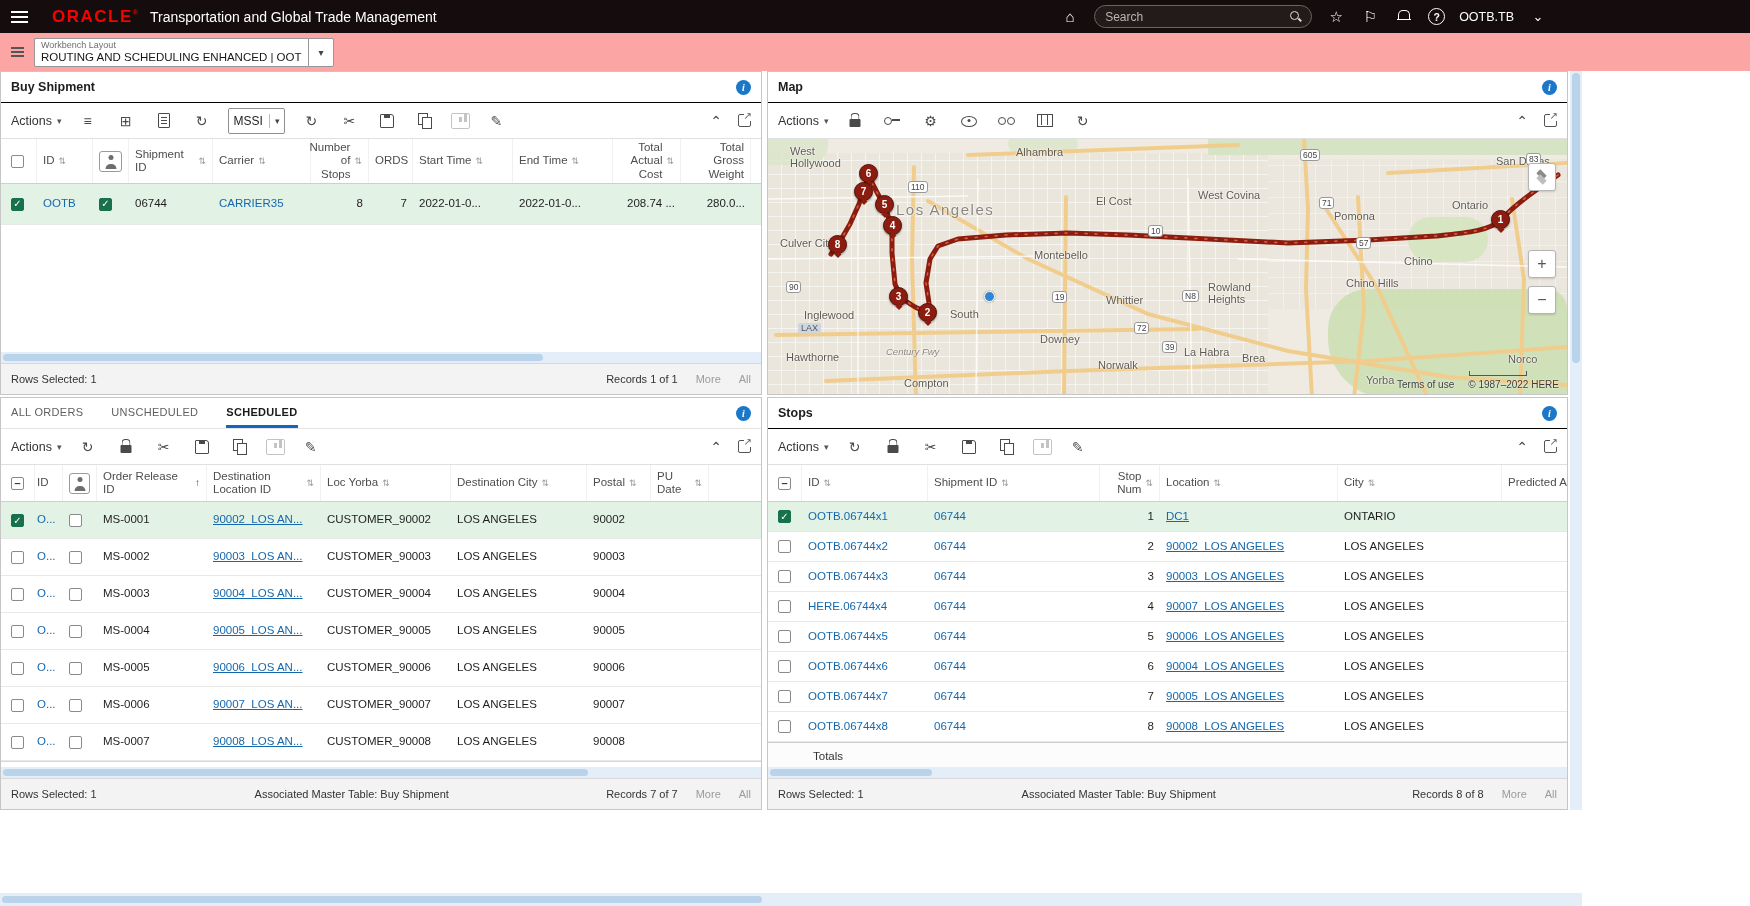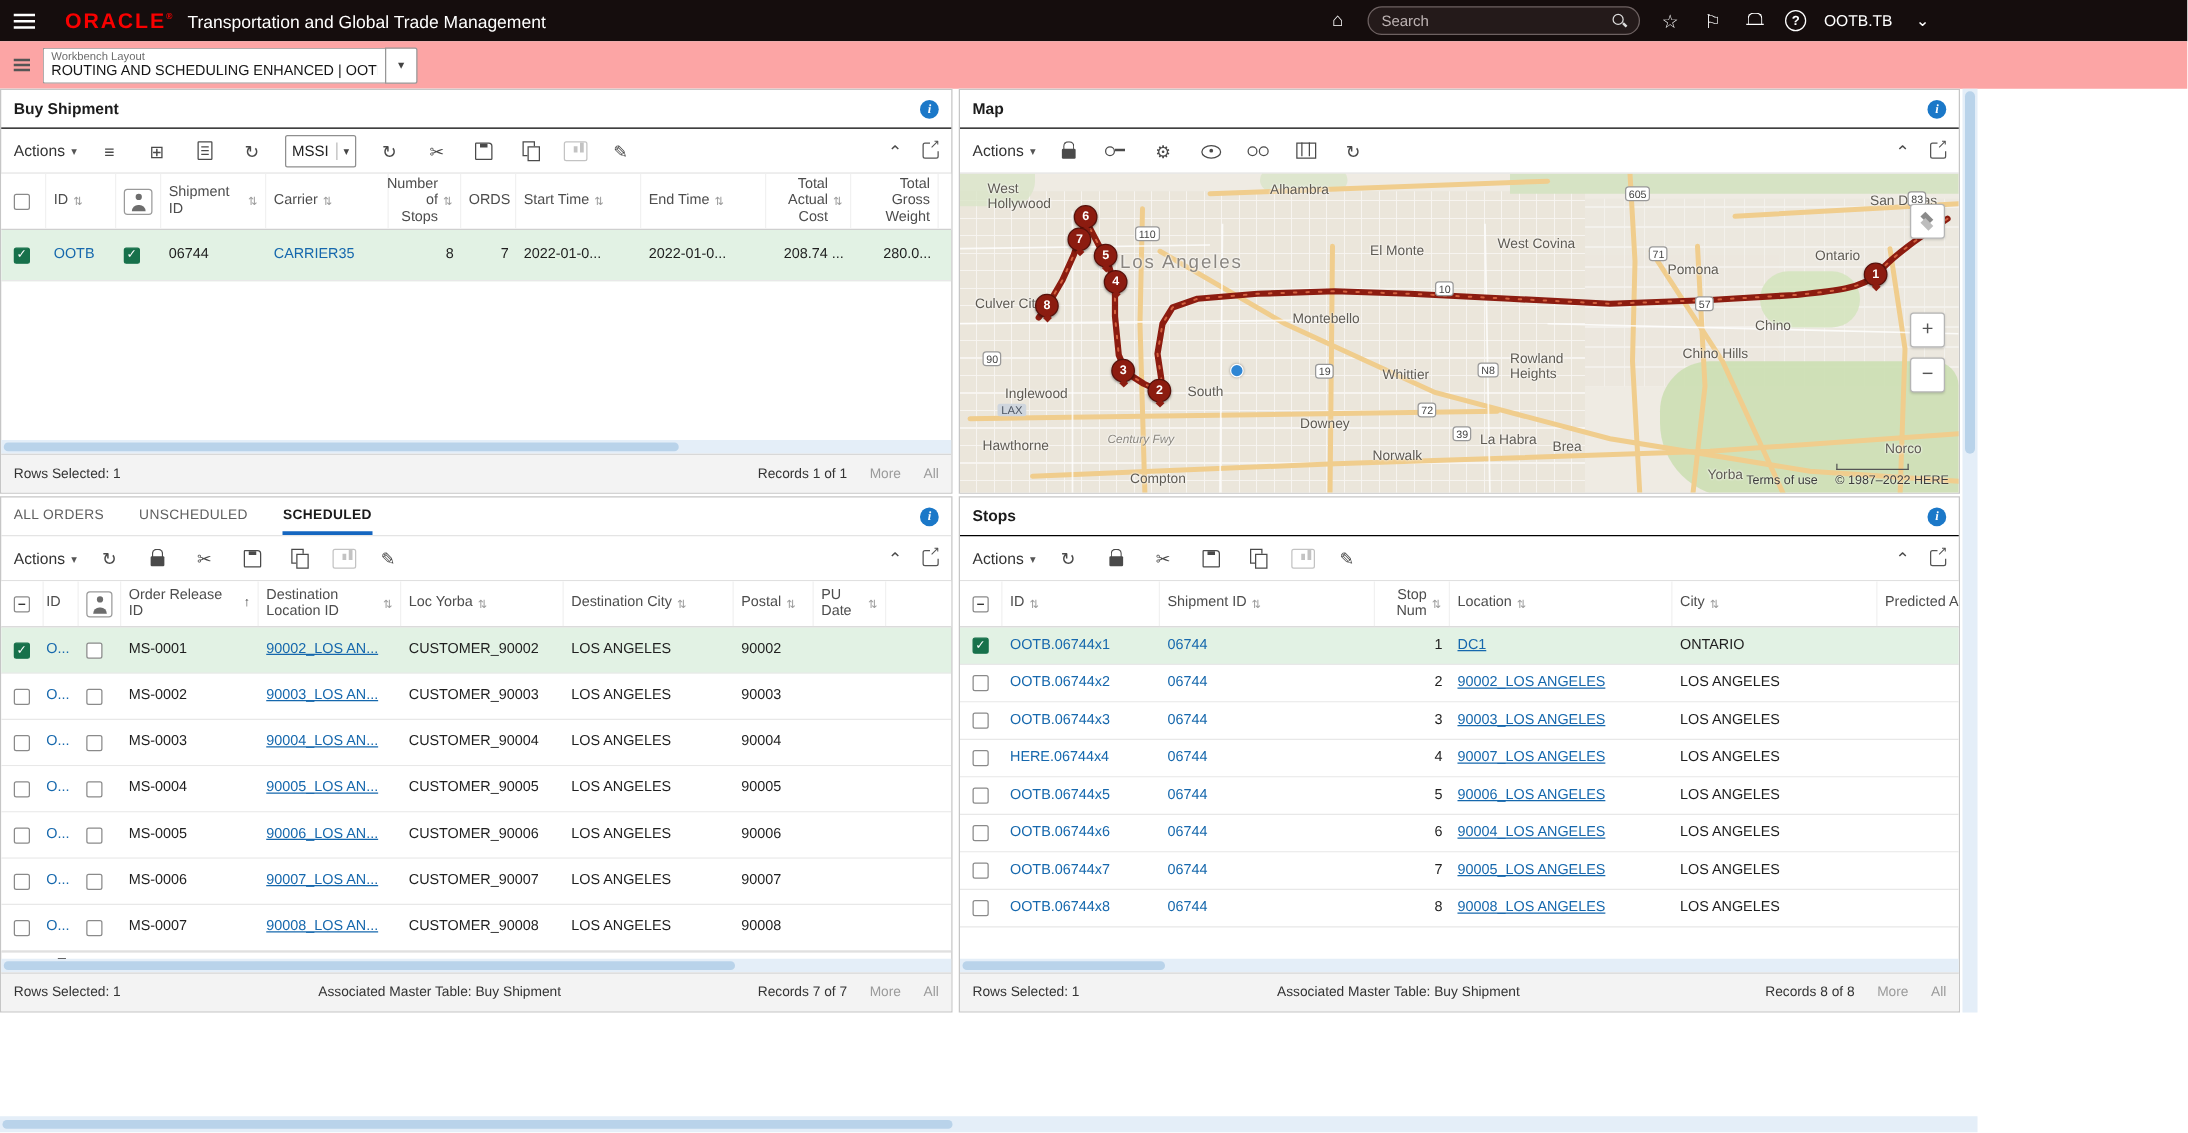--- a/index.html
+++ b/index.html
@@ -424,21 +424,21 @@
       <div class="mkr" style="left: 130px; top: 157px;">3</div>
       <div class="mkr" style="left: 124px; top: 86px;">4</div>
       <div class="mkr" style="left: 116px; top: 65px;">5</div>
       <div class="mkr" style="left: 100px; top: 34px;">6</div>
       <div class="mkr" style="left: 95px; top: 52px;">7</div>
       <div class="mkr" style="left: 69px; top: 105px;">8</div>
       <div class="mlb big" style="left: 128px; top: 62px;">Los Angeles</div>
       <div class="mlb wrap" style="left: 22px; top: 6px;">West Hollywood</div>
       <div class="mlb" style="left: 248px; top: 7px;">Alhambra</div>
       <div class="mlb" style="left: 728px; top: 16px;">San Dimas</div>
-      <div class="mlb" style="left: 328px; top: 56px;">El Monte</div>
+      <div class="mlb" style="left: 328px; top: 56px;">El Cost</div>
       <div class="mlb" style="left: 430px; top: 50px;">West Covina</div>
       <div class="mlb" style="left: 566px; top: 71px;">Pomona</div>
       <div class="mlb" style="left: 684px; top: 60px;">Ontario</div>
       <div class="mlb" style="left: 266px; top: 110px;">Montebello</div>
       <div class="mlb wrap" style="left: 12px; top: 98px;">Culver City</div>
       <div class="mlb" style="left: 636px; top: 116px;">Chino</div>
       <div class="mlb wrap" style="left: 578px; top: 138px;">Chino Hills</div>
       <div class="mlb" style="left: 338px; top: 155px;">Whittier</div>
       <div class="mlb wrap" style="left: 440px; top: 142px;">Rowland Heights</div>
       <div class="mlb" style="left: 36px; top: 170px;">Inglewood</div>
@@ -803,20 +803,23 @@
           <span class="cb"></span>
         </span>
         <span class="c c1 lnk">OOTB.06744x8</span>
         <span class="c c2 lnk">06744</span>
         <span class="c c3 num">8</span>
         <span class="c c4 lnk und">90008_LOS ANGELES</span>
         <span class="c c5">LOS ANGELES</span>
         <span class="c c6"></span>
       </div>
 
+    <div class="totrow">
+        <span>Totals</span>
+      </div>
   </div>
   <div class="hscroll">
       <i style="width:162px"></i>
     </div>
   <div class="pfoot">
     <span>Rows Selected: 1</span>
     <span class="assoc">Associated Master Table: Buy Shipment</span>
     <span class="fsp"></span>
     <span>Records 8 of 8</span>
     <span class="flink">More</span>

